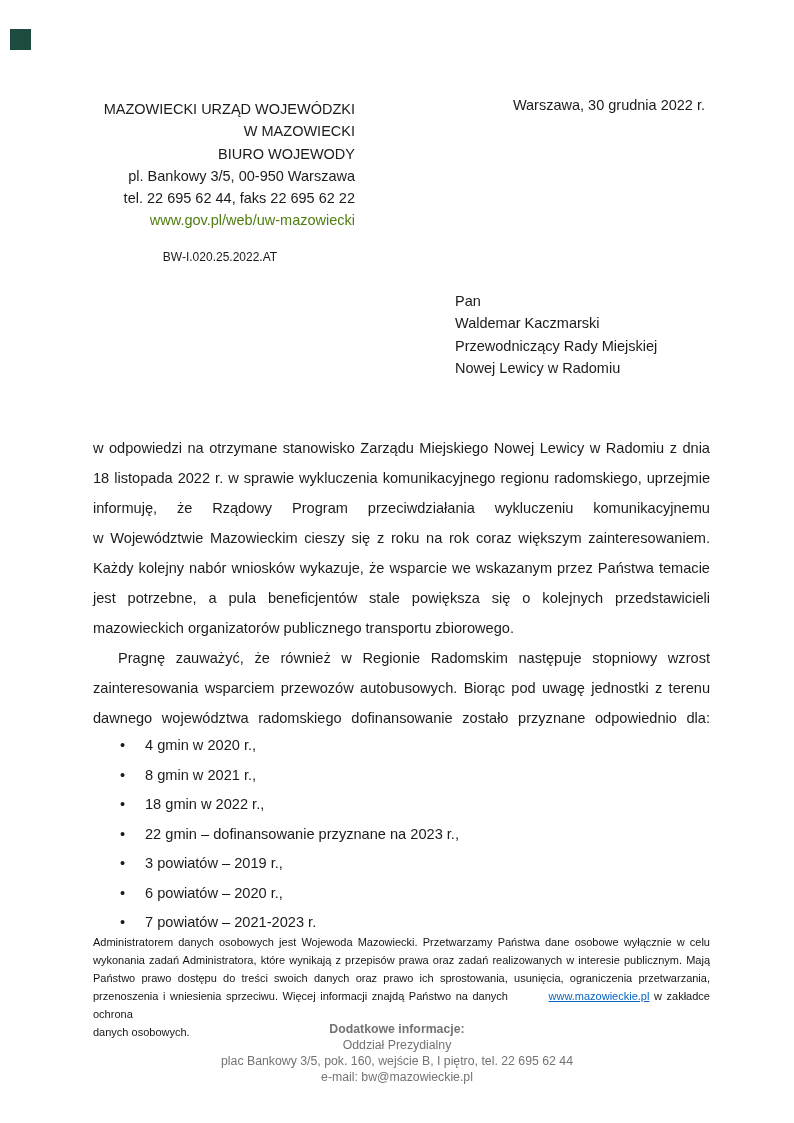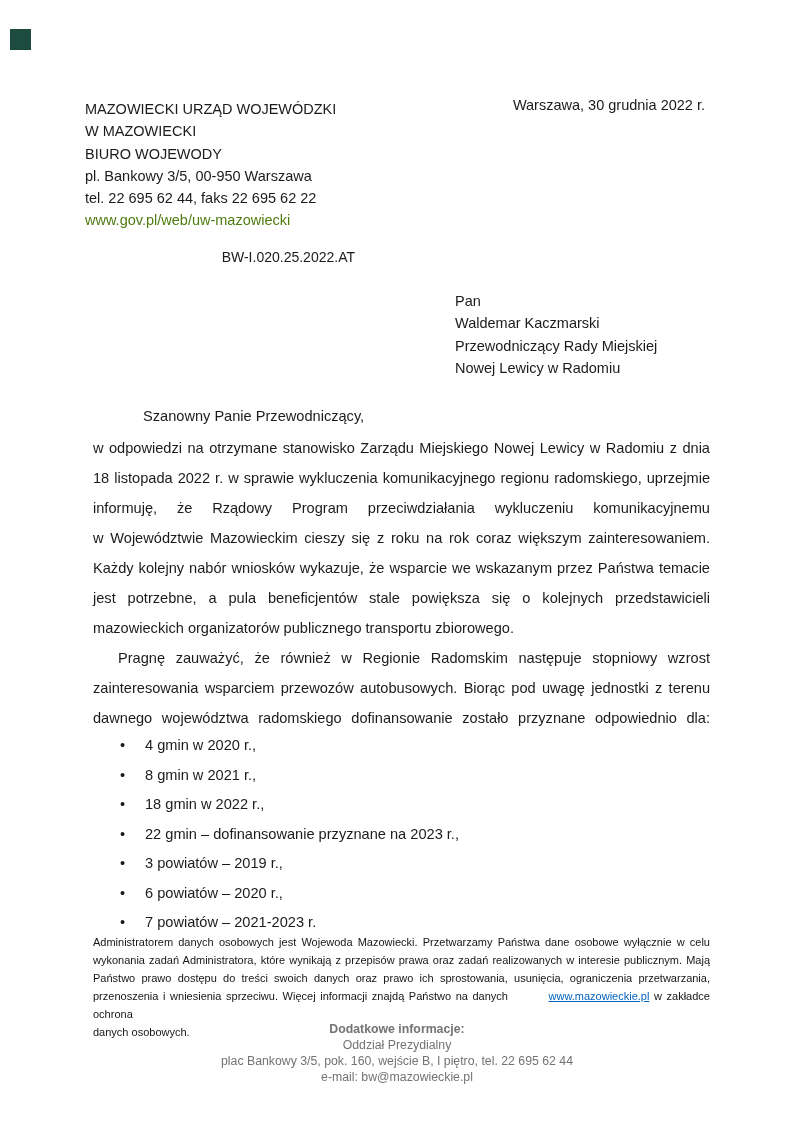--- a/index.html
+++ b/index.html
@@ -19,33 +19,33 @@
   }
   .date-line {
     position: absolute;
     top: 94px; right: 89px;
     font-size: 14.5px; line-height: 22px;
     white-space: nowrap;
   }
   .org-block {
     position: absolute;
     left: 85px; top: 98px; width: 270px;
-    text-align: left;
+    text-align: right;
     font-size: 14.5px; line-height: 22.3px;
   }
   .org-link {
     display: block;
     text-decoration: none;
     cursor: pointer;
   }
   .ref-number {
     position: absolute;
     left: 85px; top: 247px; width: 270px;
-    text-align: right;
-    font-size: 14px; line-height: 20px;
+    text-align: center;
+    font-size: 12px; line-height: 20px;
   }
   .recipient {
     position: absolute;
     left: 455px; top: 290px;
     font-size: 14.5px; line-height: 22.3px;
   }
   .salutation {
     position: absolute;
     left: 93px; top: 401px; width: 617px;
     font-size: 14.6px; line-height: 30px;
@@ -112,21 +112,20 @@
   <div class="recipient">
     <div>
 
     <div class="recipient-line">Pan</div>
         <div class="recipient-line">Waldemar Kaczmarski</div>
         <div class="recipient-line">Przewodniczący Rady Miejskiej</div>
         <div class="recipient-line">Nowej Lewicy w Radomiu</div>
       </div>
   </div>
 
-  <div class="salutation">Szanowny Panie Przewodniczący,</div>
 
   <div class="para para1">
     <div>
 
     <div class="jline">w odpowiedzi na otrzymane stanowisko Zarządu Miejskiego Nowej Lewicy w Radomiu z dnia</div>
         <div class="jline">18 listopada 2022 r. w sprawie wykluczenia komunikacyjnego regionu radomskiego, uprzejmie</div>
         <div class="jline">informuję, że Rządowy Program przeciwdziałania wykluczeniu komunikacyjnemu</div>
         <div class="jline">w Województwie Mazowieckim cieszy się z roku na rok coraz większym zainteresowaniem.</div>
         <div class="jline">Każdy kolejny nabór wniosków wykazuje, że wsparcie we wskazanym przez Państwa temacie</div>
         <div class="jline">jest potrzebne, a pula beneficjentów stale powiększa się o kolejnych przedstawicieli</div>

